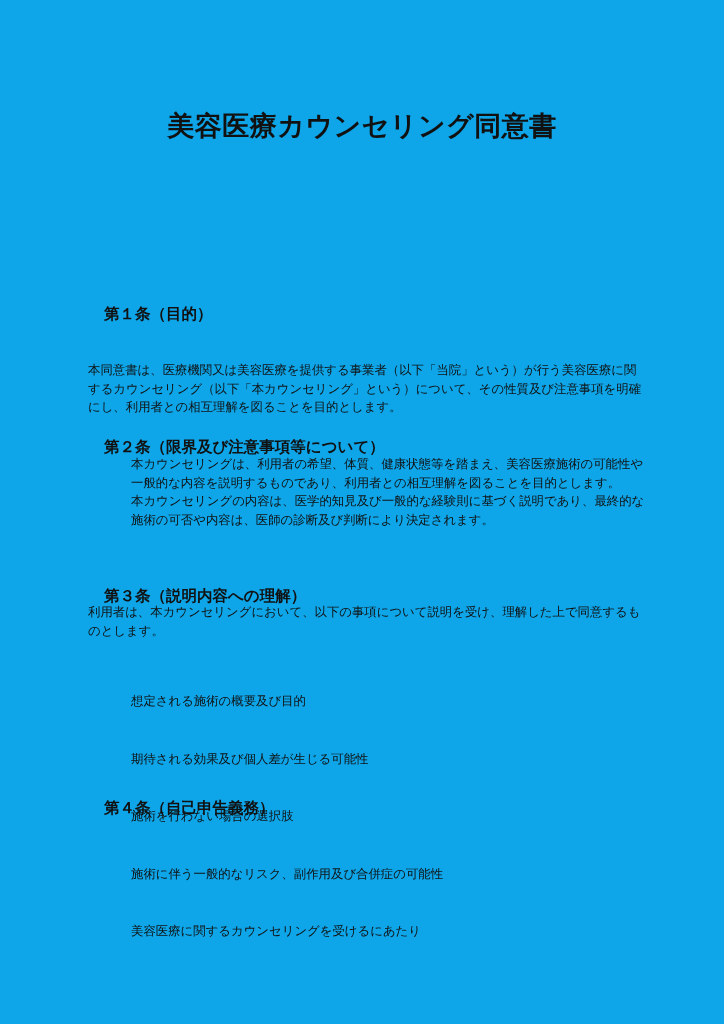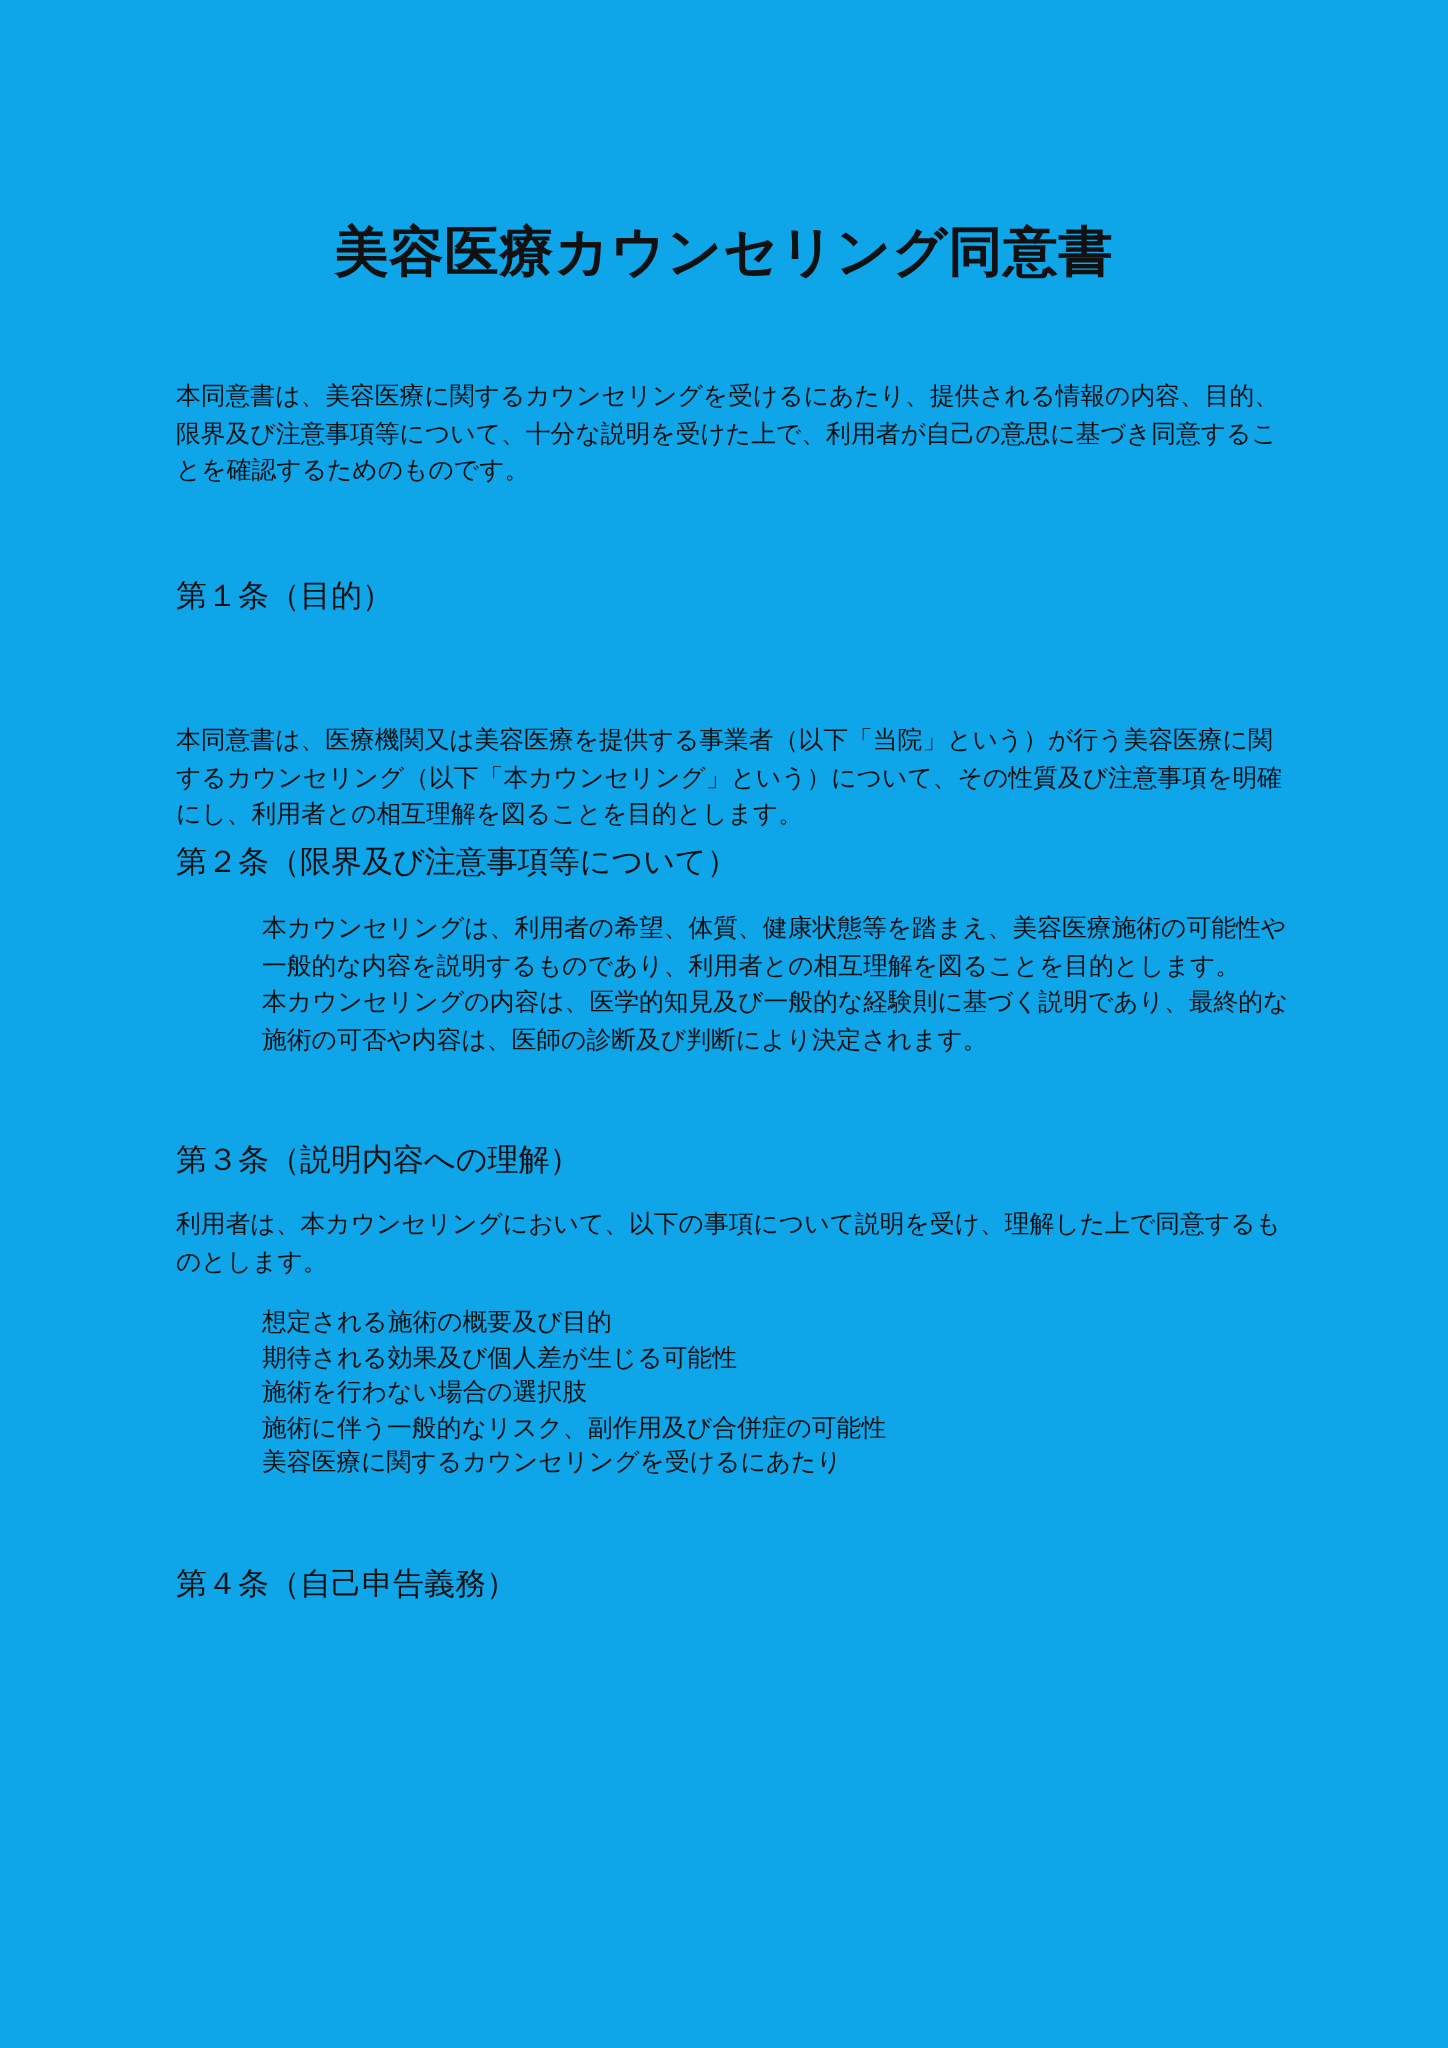--- a/index.html
+++ b/index.html
@@ -40,22 +40,22 @@
       left: 88px;
       width: 560px;
       font-size: 12.4px;
       line-height: 18.6px;
       margin: 0;
     }
     .heading {
       position: absolute;
       left: 88px;
       font-size: 15.5px;
-      font-weight: normal;
-      margin: 0;
+      font-weight: bold;
+      margin: 16px;
     }
     .para {
       position: absolute;
       left: 88px;
       width: 560px;
       font-size: 12.4px;
       line-height: 18.6px;
       margin: 0;
     }
     .indent {
@@ -66,34 +66,29 @@
     .list {
       position: absolute;
       left: 131px;
       top: 652px;
       margin: 0;
       padding: 0;
       list-style: none;
       font-size: 12.4px;
       line-height: 17.6px;
     }
-    .list li { white-space: nowrap; }
+    .list li { white-space: nowrap; margin-top: 40px; }
   </style>
 </head>
 <body>
 
 <div class="page">
 
   <h1 class="title">美容医療カウンセリング同意書</h1>
 
-  <p class="intro">
-    <span class="line">本同意書は、美容医療に関するカウンセリングを受けるにあたり、提供される情報の内容、目的、</span>
-    <span class="line">限界及び注意事項等について、十分な説明を受けた上で、利用者が自己の意思に基づき同意するこ</span>
-    <span class="line">とを確認するためのものです。</span>
-  </p>
 
   <h2 class="heading" style="top:288px;">第１条（目的）</h2>
   <p class="para" style="top:321px;margin-top:40px;">
     <span class="line">本同意書は、医療機関又は美容医療を提供する事業者（以下「当院」という）が行う美容医療に関</span>
     <span class="line">するカウンセリング（以下「本カウンセリング」という）について、その性質及び注意事項を明確</span>
     <span class="line">にし、利用者との相互理解を図ることを目的とします。</span>
   </p>
 
   <h2 class="heading" style="top:421px;">第２条（限界及び注意事項等について）</h2>
   <p class="para indent" style="top:455px;">

